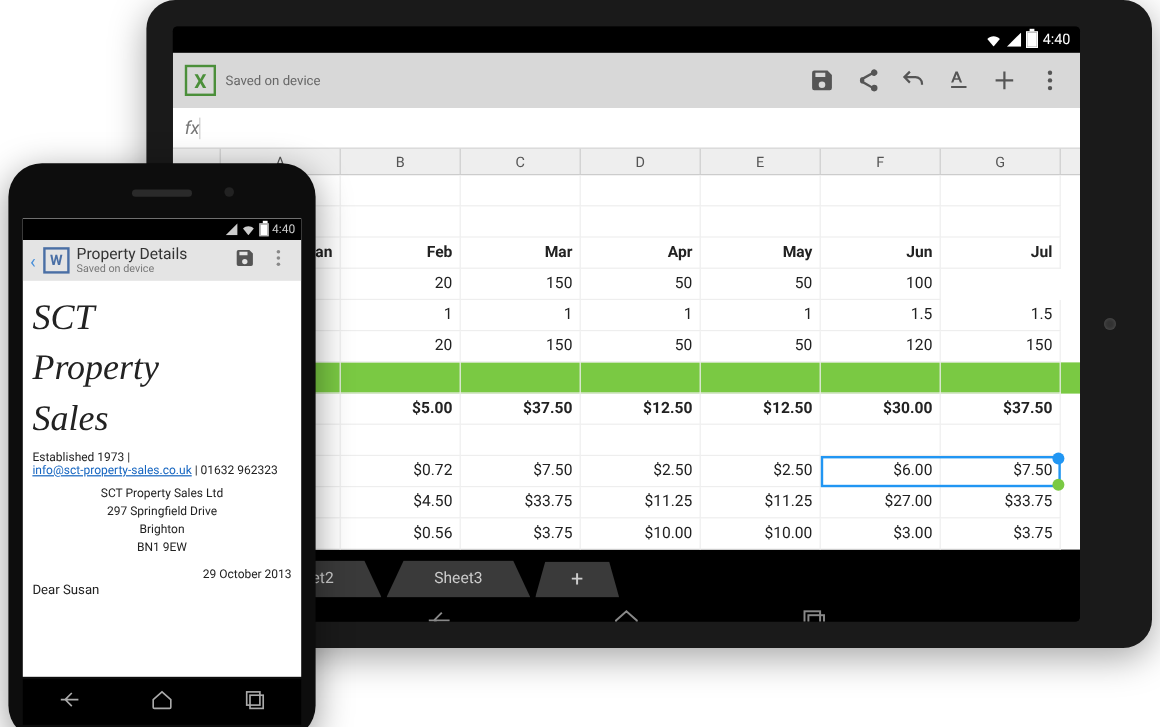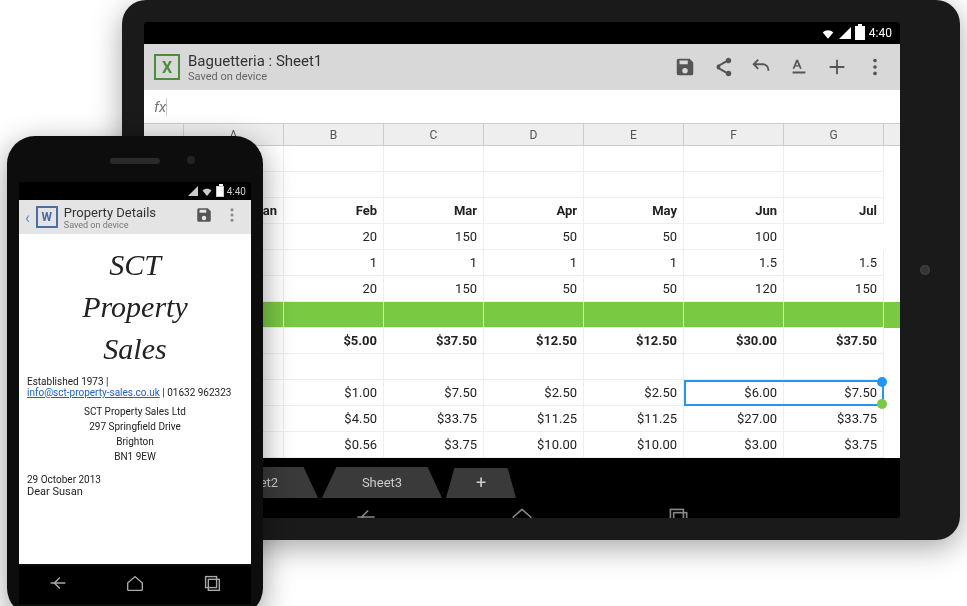--- a/index.html
+++ b/index.html
@@ -75,25 +75,25 @@
   .phone-camera{position:absolute;top:20px;left:180px;width:8px;height:8px;background:#222;border-radius:50%;}
   .phone-screen{position:absolute;left:12px;top:46px;right:12px;bottom:52px;background:#fff;overflow:hidden;}
   .status-bar-p{height:18px;background:#000;color:#ccc;display:flex;justify-content:flex-end;align-items:center;padding-right:5px;gap:3px;font-size:10px;}
   .app-bar-p{height:34px;background:#e4e4e4;display:flex;align-items:center;padding:0 6px;gap:6px;}
   .app-bar-p .back{color:#4a90d9;font-size:16px;}
   .app-bar-p .w-icon{width:22px;height:22px;border:2px solid #4a6fa5;color:#4a6fa5;display:flex;align-items:center;justify-content:center;font-size:12px;font-weight:bold;}
   .app-bar-p .title{font-size:13px;color:#333;}
   .app-bar-p .subtitle{display:block;font-size:9px;color:#777;}
   .app-bar-p .spacer{flex:1;}
   .doc-body{padding:10px 8px;font-size:11px;color:#222;}
-  .doc-body .script{font-family:'Brush Script MT','Segoe Script',cursive;font-size:30px;text-align:center;line-height:1.4;font-style:italic;}
+  .doc-body .script{font-family:'Brush Script MT','Segoe Script',cursive;font-size:30px;line-height:1.4;font-style:italic;}
   .doc-body .est{text-align:left;margin-top:6px;font-size:10px;}
   .doc-body .link{color:#1565c0;text-decoration:underline;}
   .doc-body .addr{text-align:center;font-size:10px;margin-top:6px;line-height:1.5;}
-  .doc-body .date{text-align:left;font-size:10px;margin-top:10px;}
+  .doc-body .date{text-align:right;font-size:10px;margin-top:10px;}
   .doc-body .dear{text-align:left;font-size:11px;margin-top:0;}
   .nav-bar-p{position:absolute;bottom:12px;left:12px;right:12px;height:38px;background:#000;display:flex;justify-content:space-around;align-items:center;}
   .nav-bar-p svg{width:22px;height:22px;fill:none;stroke:#aaa;stroke-width:1.5;}
 </style>
 </head>
 <body>
 
 <div class="tablet">
   <div class="tablet-camera"></div>
   <div class="tablet-inner">
@@ -109,21 +109,20 @@
             <path d="M0 20h20V0z" fill="#fff"></path>
           </svg>
       </span>
       <span class="batt"></span>
       <span>4:40</span>
     </div>
 
     <div class="app-bar-t">
       <div class="x-icon">X</div>
       <div class="title">
-        <span>Baguetteria : Sheet1</span>
         <span class="subtitle">Saved on device</span>
       </div>
       <div class="spacer"></div>
       <div class="ab-icon">
           <svg viewBox="0 0 24 24" fill="#555">
             <path d="M17 3H5a2 2 0 00-2 2v14a2 2 0 002 2h14a2 2 0 002-2V7l-4-4zm-5 16a3 3 0 110-6 3 3 0 010 6zm3-10H6V5h9v4z"></path>
           </svg>
         </div>
       <div class="ab-icon">
           <svg viewBox="0 0 24 24" fill="#555">
@@ -255,21 +254,21 @@
           <div class="cC"></div>
           <div class="cD"></div>
           <div class="cE"></div>
           <div class="cF"></div>
           <div class="cG"></div>
           <div class="cH"></div>
       </div>
       <div class="rowg">
         <div class="cA"></div>
           <div class="cB"></div>
-        <div class="cC">$1.00</div>
+        <div class="cC">$0.72</div>
         <div class="cD">$7.50</div>
         <div class="cE">$2.50</div>
         <div class="cF">$2.50</div>
         <div class="cG">$6.00</div>
         <div class="cH">$7.50</div>
       </div>
       <div class="rowg">
         <div class="cA"></div>
           <div class="cB"></div>
         <div class="cC">$4.50</div>

